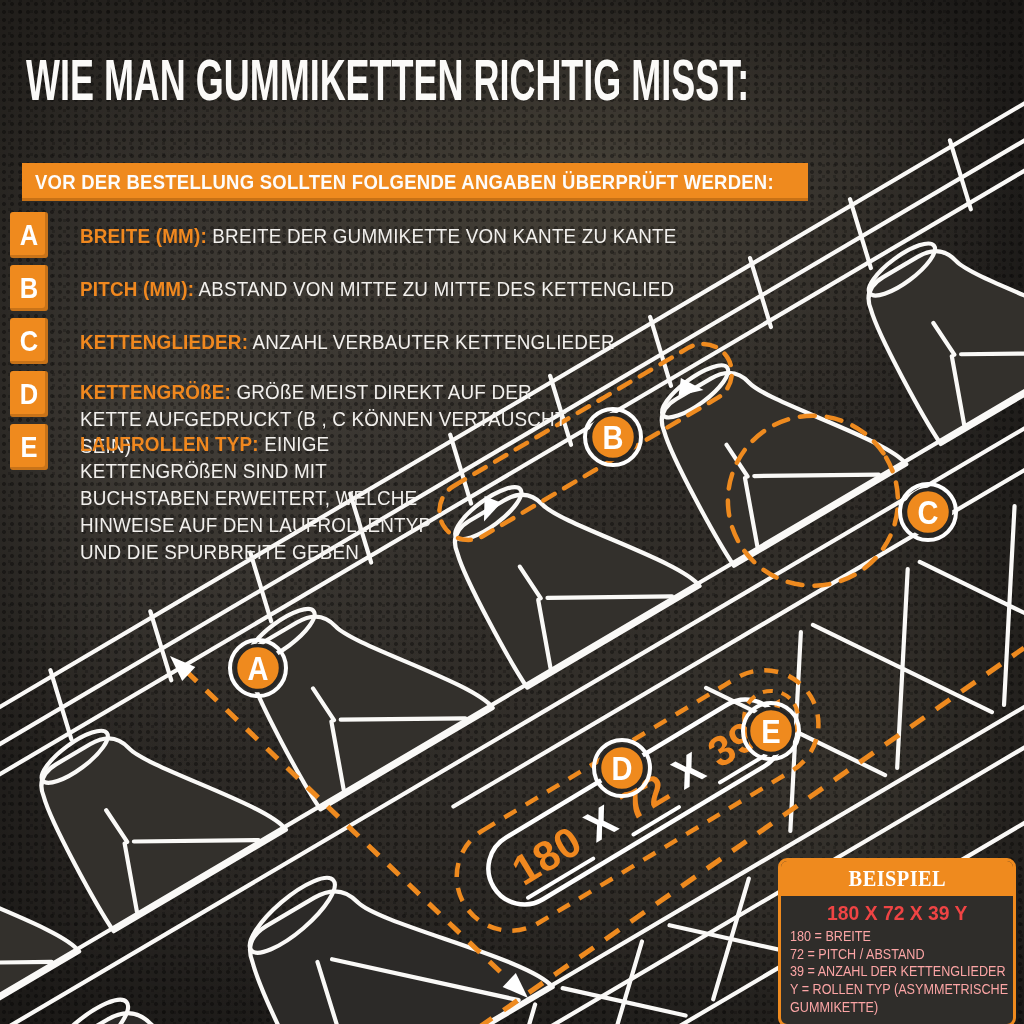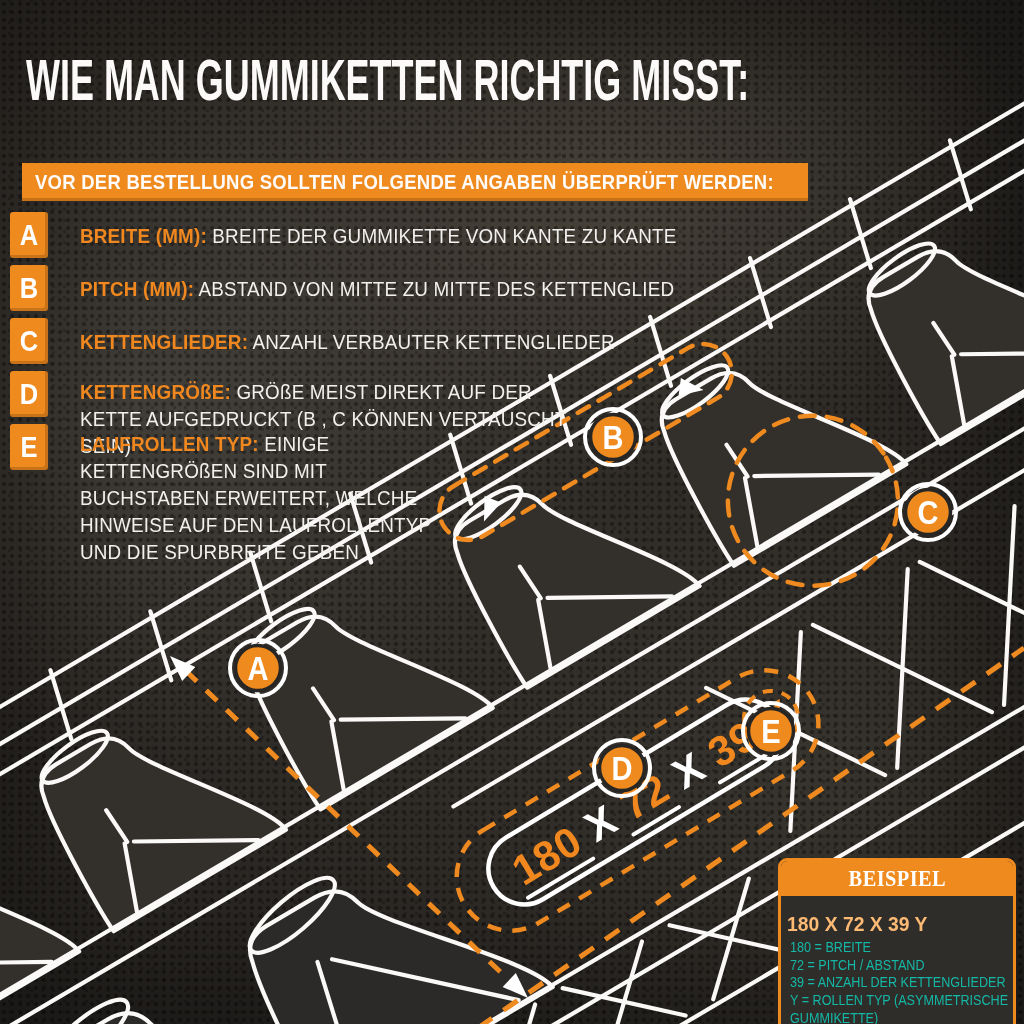--- a/index.html
+++ b/index.html
@@ -45,23 +45,23 @@
   .badge span{display:inline-block;transform:scaleX(.85);color:#fff;font-size:30px;font-weight:700;}
 
   .ltext{left:80px;color:#f2f0ed;font-size:20.5px;line-height:27px;letter-spacing:.2px;transform-origin:0 0;transform:scaleX(.92);}
   .ltext .term{color:#f0881f;font-weight:700;}
   .nowrap{white-space:nowrap;}
 
   .example{left:778px;top:858px;width:238px;box-sizing:border-box;border:3px solid #ef8a1e;
            border-radius:9px;background:#2f2d2a;overflow:hidden;}
   .example-header{background:#ef8a1e;height:35px;display:flex;align-items:center;justify-content:center;font-family:Liberation Serif, serif;}
   .example-header span{display:inline-block;transform:scaleX(.85);color:#fff;font-size:24px;font-weight:700;letter-spacing:.5px;}
-  .example-size{color:#fdba74;font-weight:700;font-size:21px;text-align:left;margin:16px 0 3px;}
+  .example-size{color:#ef4444;font-weight:700;font-size:21px;text-align:center;margin:5px 0 3px;}
   .example-size span{display:inline-block;transform:scaleX(.92);}
-  .example-lines{padding:0 0 8px 9px;color:#14b8a6;font-size:14px;line-height:1.26;}
+  .example-lines{padding:0 0 8px 9px;color:#fca5a5;font-size:14px;line-height:1.26;}
   .example-lines .line span{display:inline-block;transform:scaleX(.9);transform-origin:0 0;width:248px;}
 
   
   .band{stroke:#faf9f7;stroke-width:4.2;fill:none;stroke-linecap:round;stroke-linejoin:round;}
   .lug-u{fill:#33302c;}
   .lug-l{fill:#2c2a28;}
   .crease{fill:none;}
   .dash{stroke:#ee8a1f;fill:none;}
   .ahead{fill:#ffffff;stroke:none;}
   .ring{fill:none;stroke:#ffffff;stroke-width:4;}

